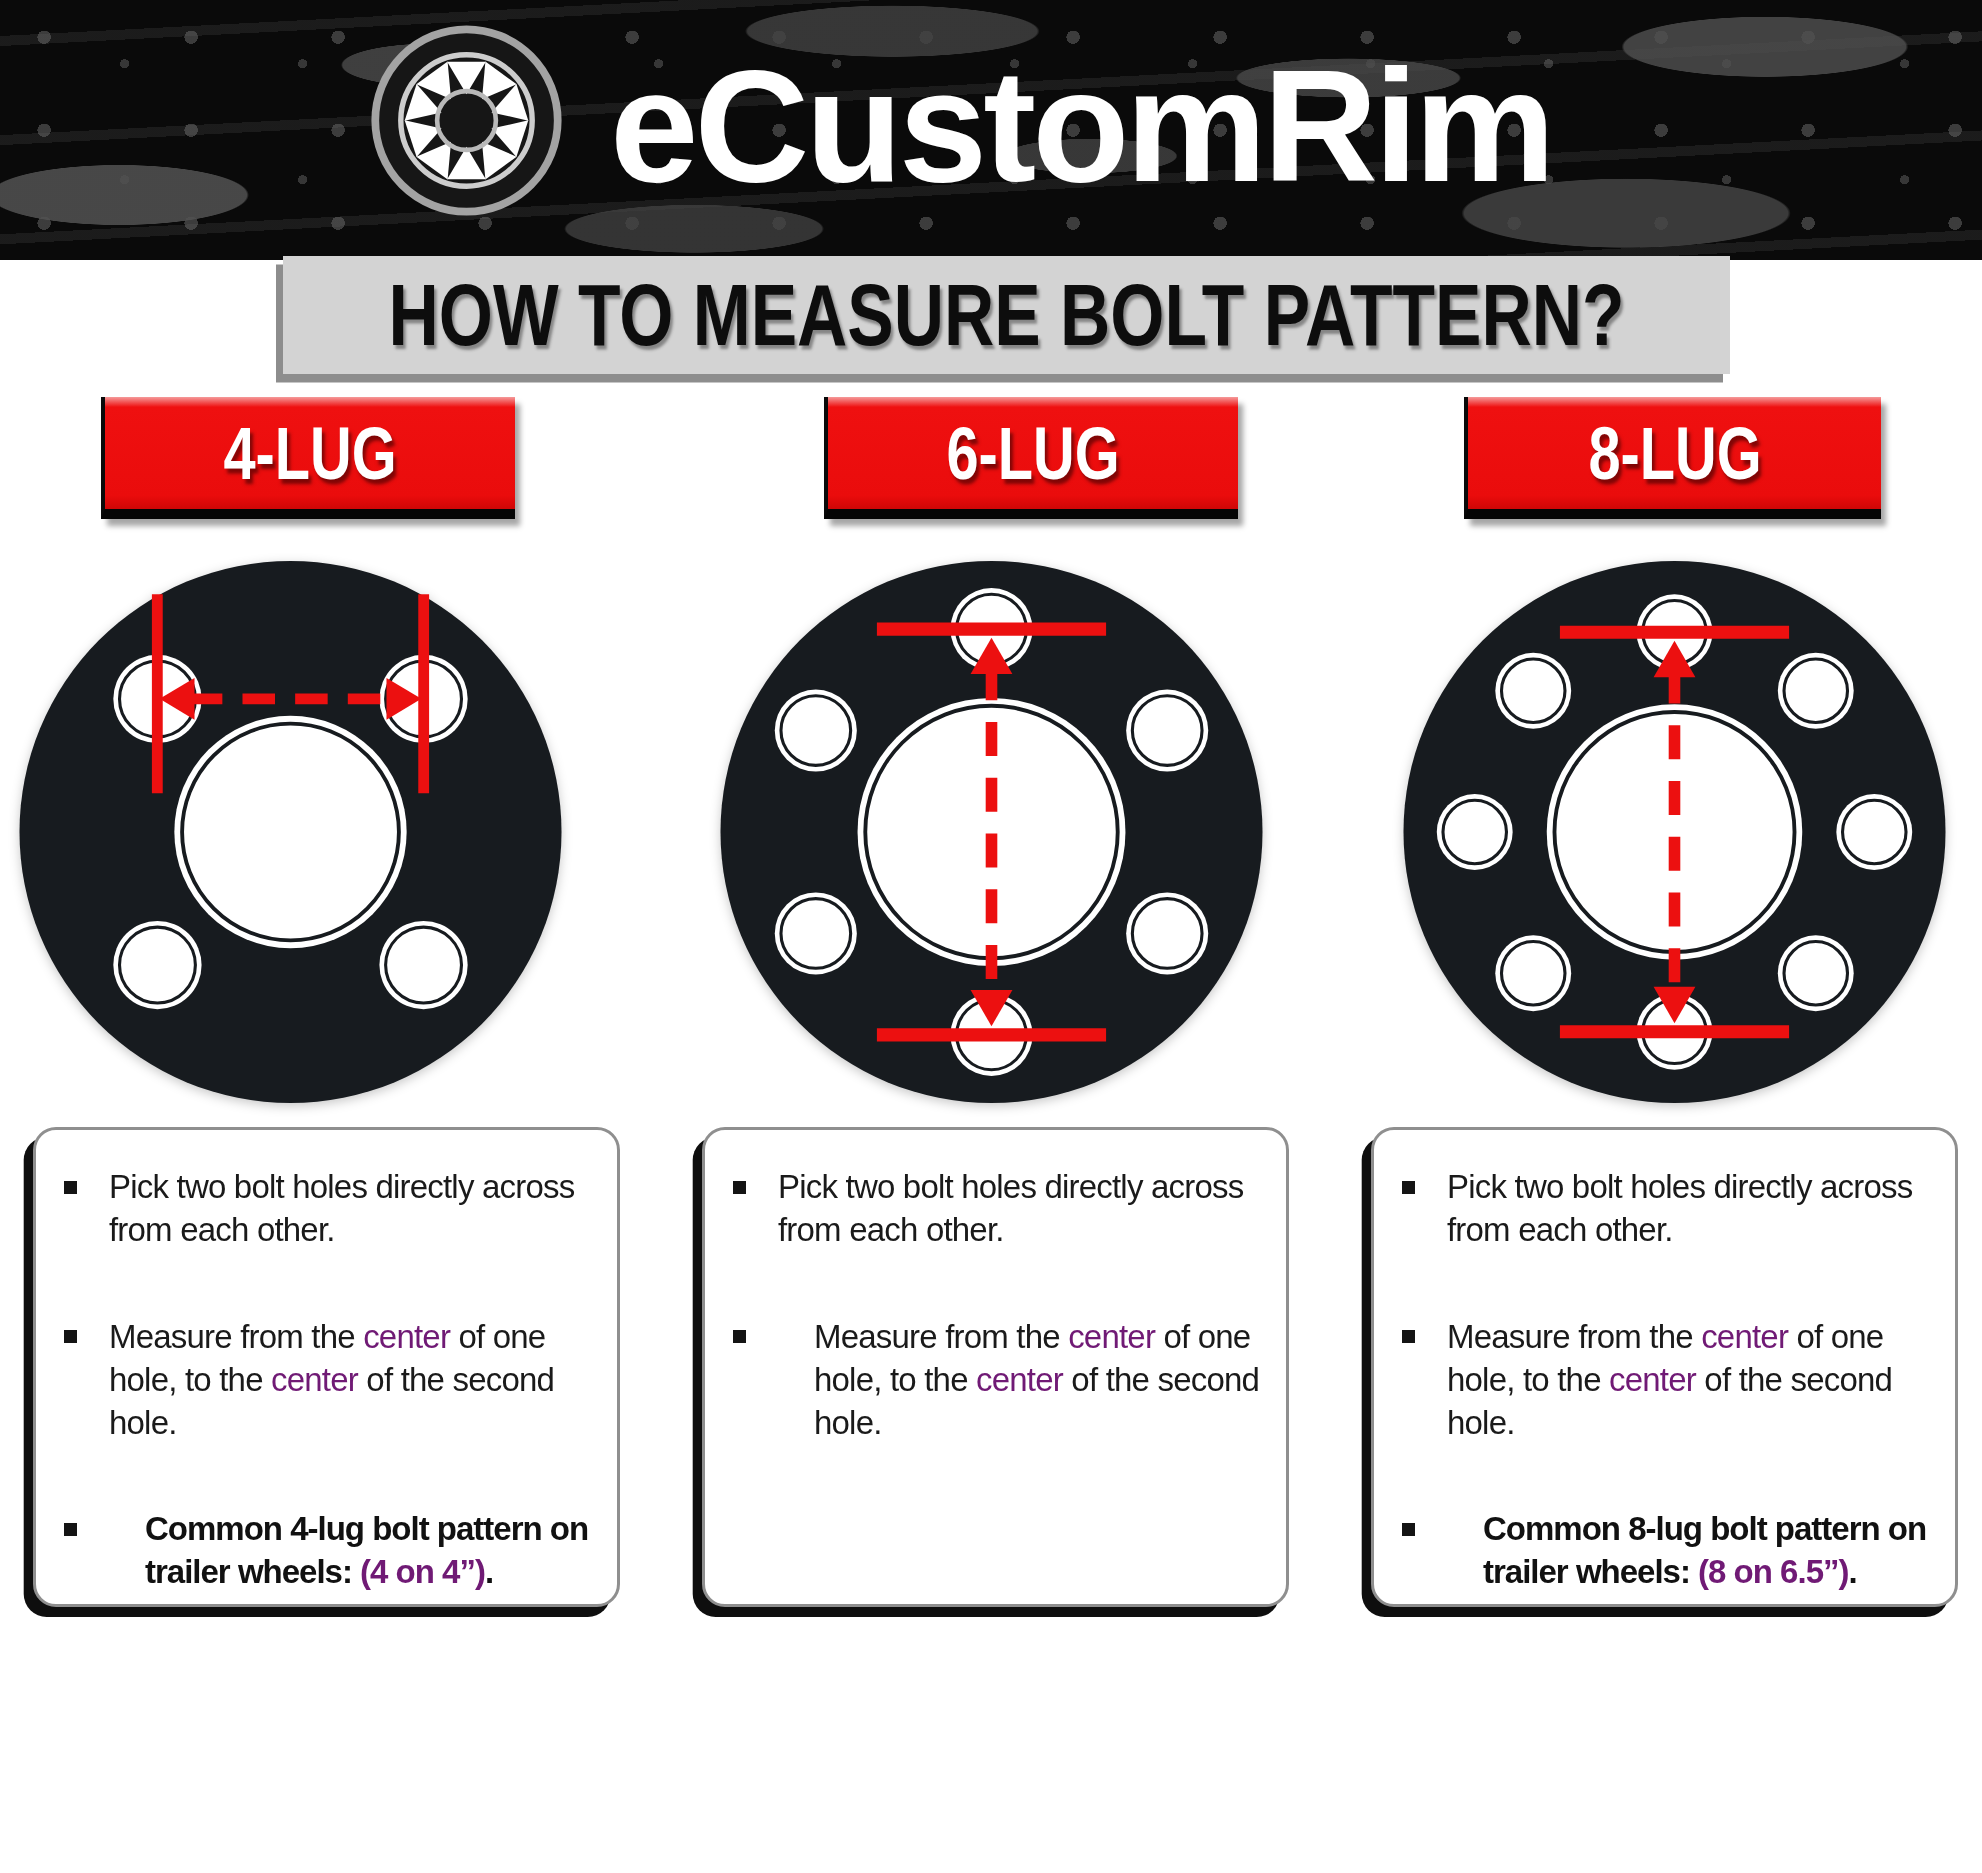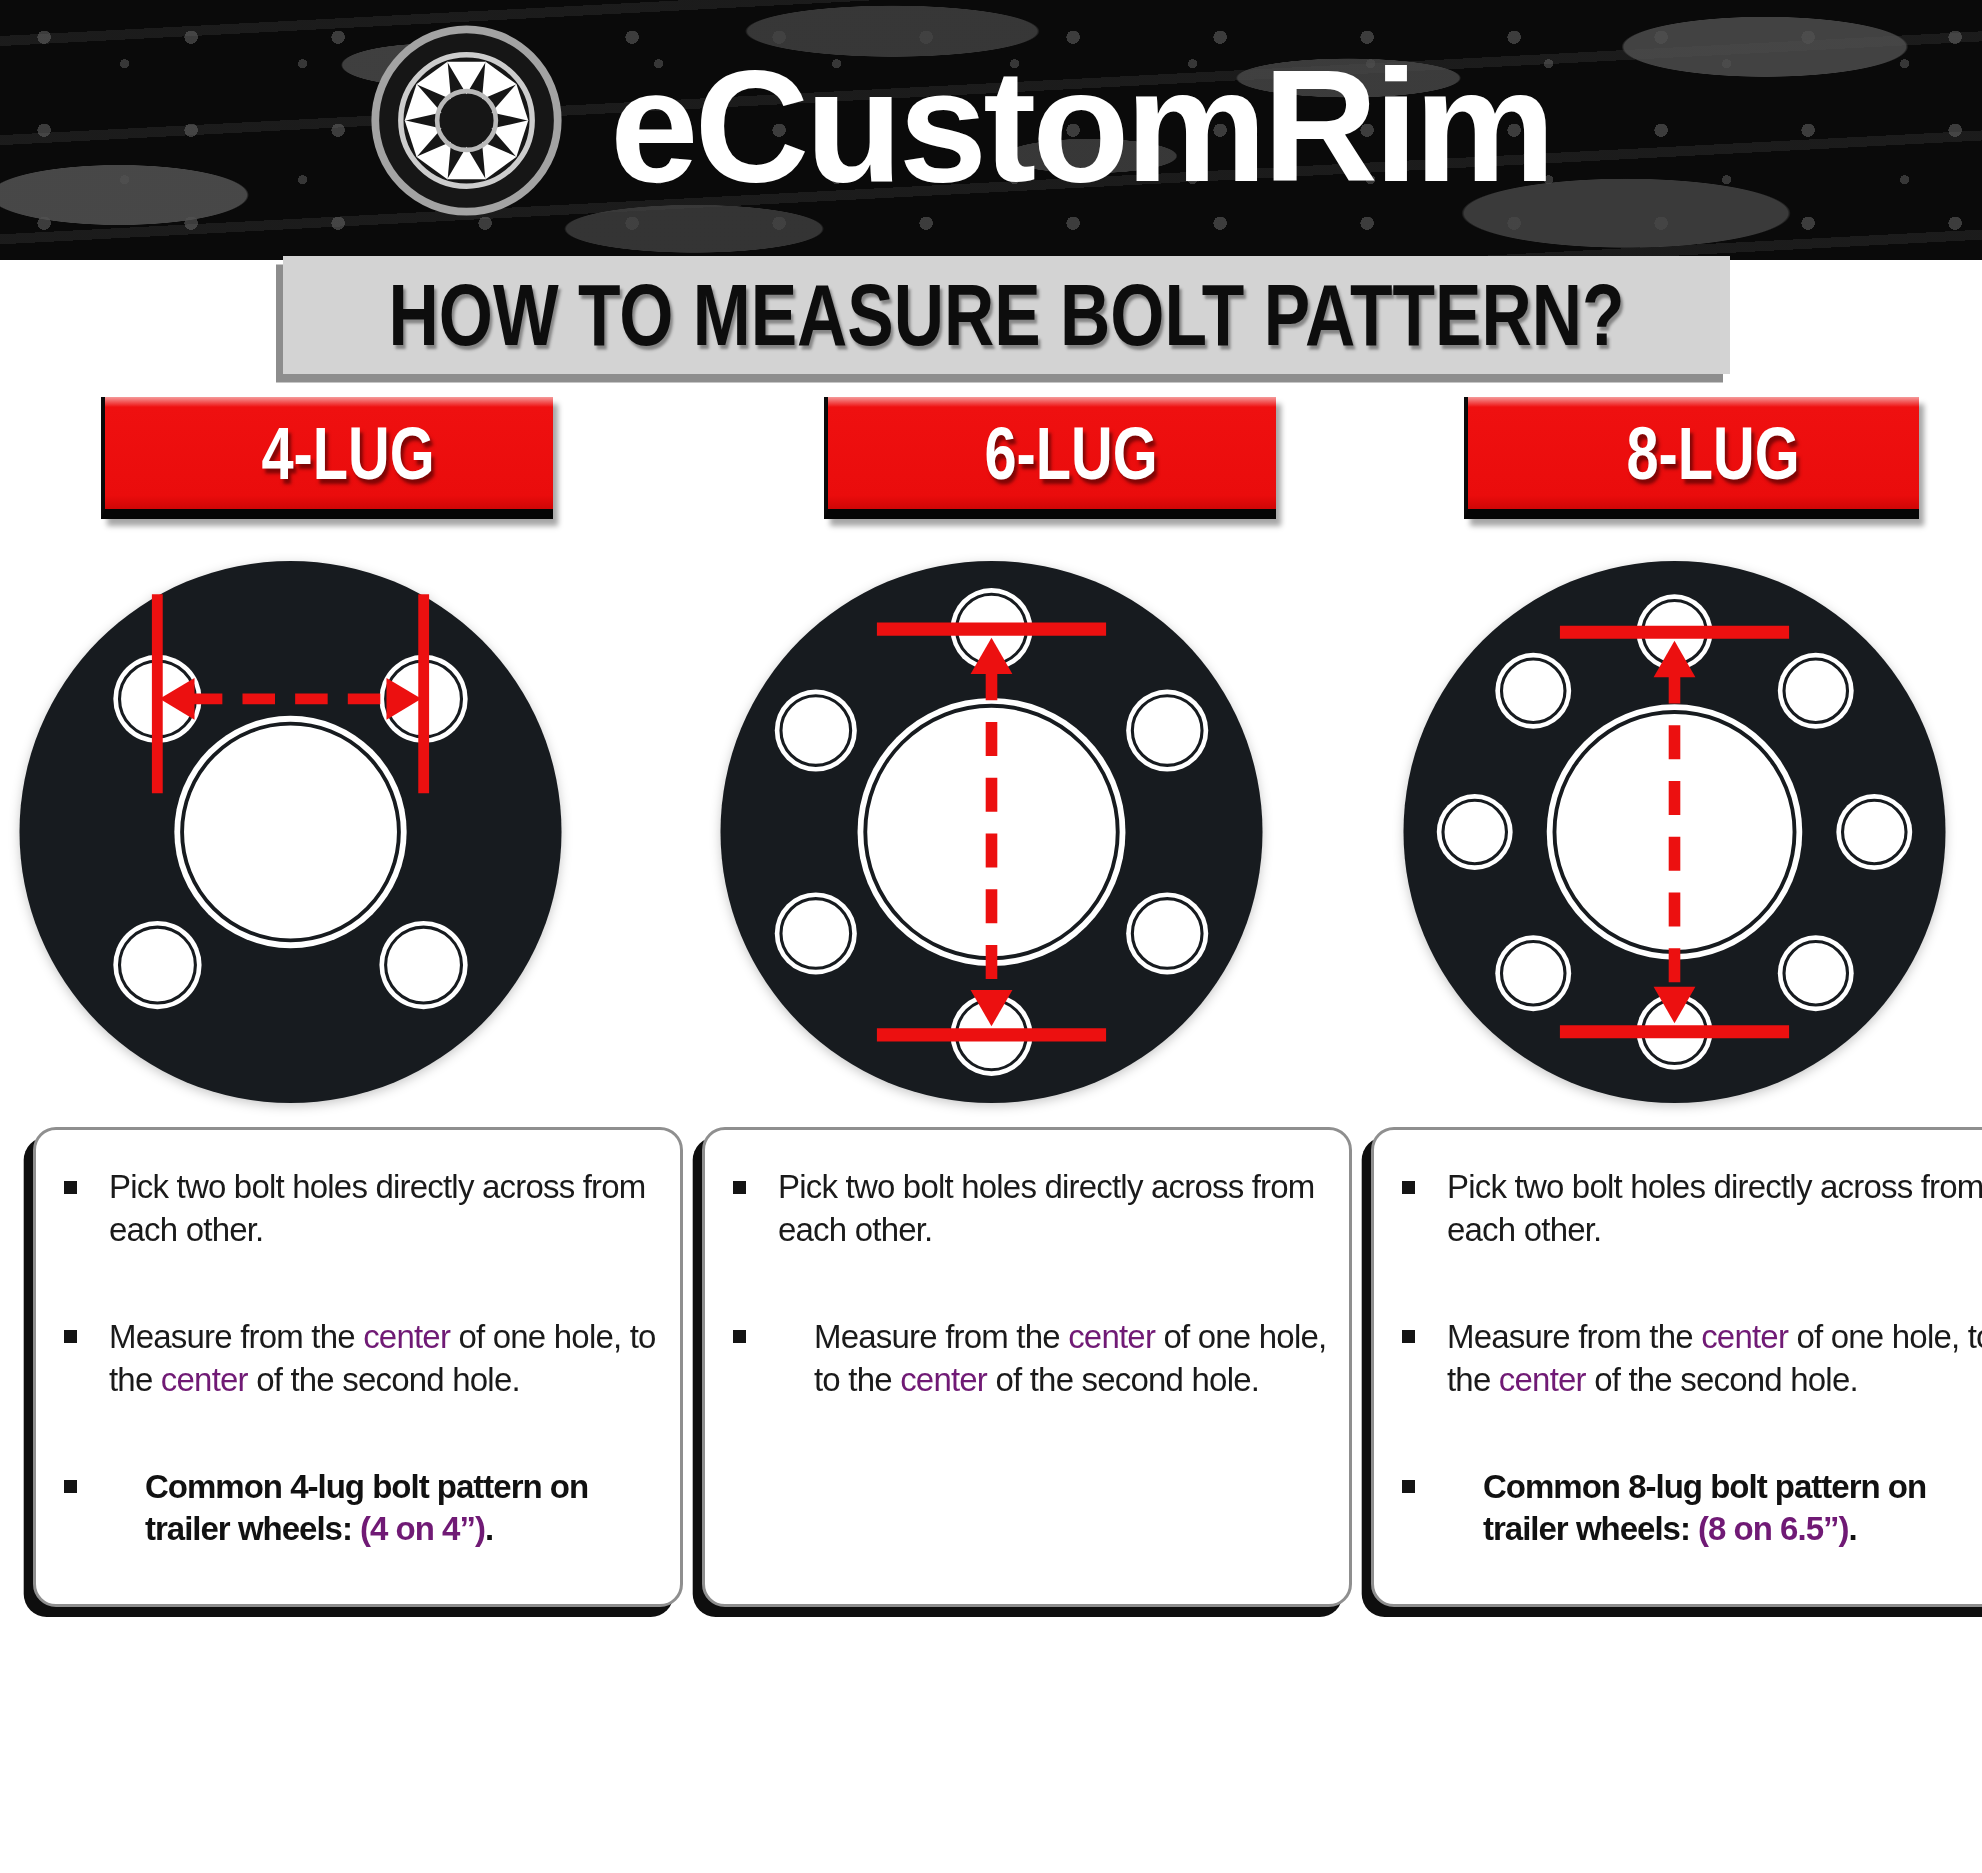--- a/index.html
+++ b/index.html
@@ -40,38 +40,38 @@
     display:inline-block;transform:scaleX(.8);transform-origin:center;
     font-weight:800;font-size:87px;color:#0d0d0d;letter-spacing:0px;white-space:nowrap;
     text-shadow:3.1px 3.9px 3.1px rgba(40,40,40,.45);
   }
   
   .lug-label{
     position:absolute;top:397px;height:112px;
     background:linear-gradient(180deg,#f59a9a 0%,#ef1010 9%,#ea0c0c 88%,#cf0606 100%);
     border-bottom:10px solid #050505;border-left:4.6px solid #0a0a0a;
     box-shadow:6.2px 7px 5.4px rgba(0,0,0,.35);
-    display:flex;align-items:center;justify-content:center;padding-left:38px;
+    display:flex;align-items:center;justify-content:center;
   }
   .lug-label.c1{left:101px;width:410px;}
   .lug-label.c2{left:824px;width:410px;}
   .lug-label.c3{left:1464px;width:413px;}
   .lug-label-text{
     display:inline-block;transform:scaleX(.78);transform-origin:center;
     color:#ffffff;font-weight:800;font-size:74px;white-space:nowrap;
     text-shadow:3.9px 4.6px 3.9px rgba(55,0,0,.6);
   }
   
   .wheel-svg{position:absolute;top:530px;width:573px;height:604px;filter:drop-shadow(0 3.9px 5.4px rgba(0,0,0,.22));}
   .wheel-svg.c1{left:3.9px;}
   .wheel-svg.c2{left:705px;}
   .wheel-svg.c3{left:1388px;}
   
   .info-box{
-    position:absolute;top:1127px;width:650px;height:480px;box-sizing:border-box;
+    position:absolute;top:1127px;width:587px;height:480px;box-sizing:border-box;
     background:#ffffff;border:3.1px solid #8f8f8f;border-radius:23px;
     box-shadow:-9.3px 10px 0 #0e0e0e;
     padding:36px 20px 18.6px 28px;
   }
   .info-box.c1{left:33px;}
   .info-box.c2{left:702px;}
   .info-box.c3{left:1371px;}
   .bullet{display:grid;grid-template-columns:45px 1fr;margin-bottom:64px;}
   .bullet:last-child{margin-bottom:0;gap:36px;}
   .bullet .sq{width:13px;height:13px;background:#141414;margin-top:14.7px;}

